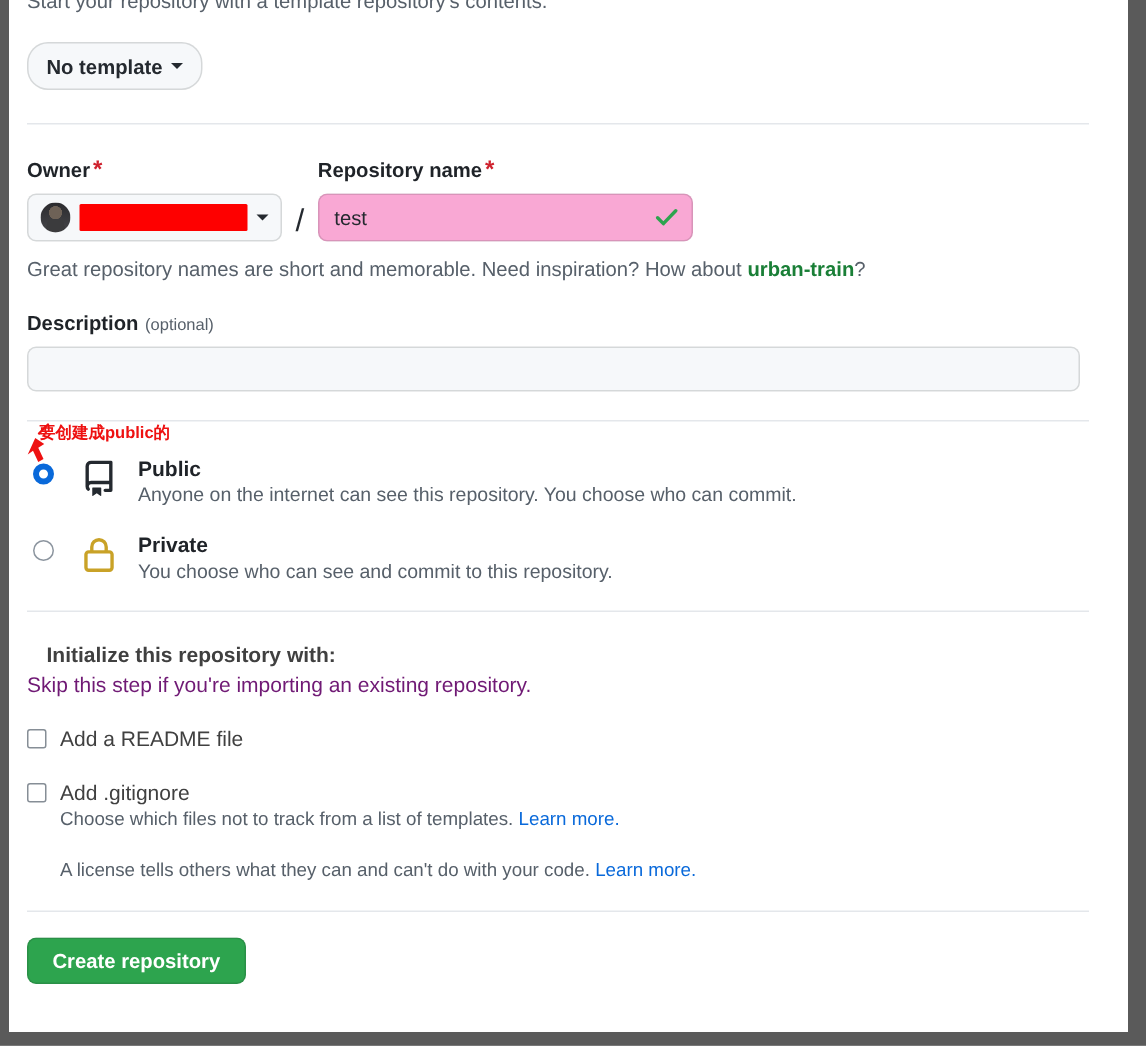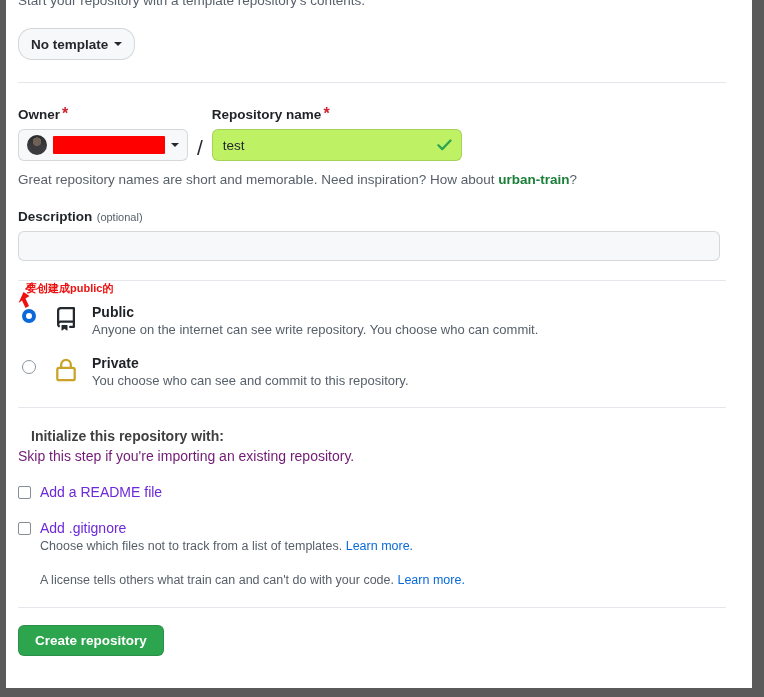--- a/index.html
+++ b/index.html
@@ -111,21 +111,21 @@
   .redaction {
     flex: 1 1 auto;
     height: 18px;
     background: #fe0000;
     border-radius: 1px;
   }
 
   .name-input {
     position: relative;
     height: 32px;
-    background: #bef264;
+    background: #f9a8d4;
     border: 1px solid rgba(27,31,36,0.15);
     border-radius: 6px;
     display: flex;
     align-items: center;
     padding: 0 28px 0 10px;
     font-size: 13.5px;
     color: #24292f;
     cursor: text;
   }
   .check-ok {
@@ -181,21 +181,21 @@
   .cb-row { display: flex; align-items: center; }
   .checkbox {
     width: 13px; height: 13px;
     border: 1px solid #868e96;
     border-radius: 2px;
     background: #fff;
     margin-right: 9px;
     flex: 0 0 auto;
     cursor: pointer;
   }
-  .cb-label { font-size: 14px; color: #6d28d9; cursor: pointer; }
+  .cb-label { font-size: 14px; color: #404040; cursor: pointer; }
   .cb-sub {
     font-size: 12.5px;
     color: #57606a;
     margin: 3px 0 0 22px;
   }
   .cb-sub a { color: #0969da; text-decoration: none; }
 
   
   .submit-sep { margin-top: 20px; }
   .btn-create {
@@ -296,21 +296,21 @@
       
       <div class="vis-block">
 
         <div class="vis-opt">
           <span class="radio on"></span>
           <svg class="vis-icon" viewBox="0 0 16 16" fill="#24292f">
             <path d="M2 2.5A2.5 2.5 0 0 1 4.5 0h8.75a.75.75 0 0 1 .75.75v12.5a.75.75 0 0 1-.75.75h-2.5a.75.75 0 0 1 0-1.5h1.75v-2h-8a1 1 0 0 0-.714 1.7.75.75 0 1 1-1.072 1.05A2.495 2.495 0 0 1 2 11.5Zm10.5-1h-8a1 1 0 0 0-1 1v6.708A2.486 2.486 0 0 1 4.5 9h8ZM5 12.25a.25.25 0 0 1 .25-.25h3.5a.25.25 0 0 1 .25.25v3.25a.25.25 0 0 1-.4.2l-1.45-1.087a.25.25 0 0 0-.3 0L5.4 15.7a.25.25 0 0 1-.4-.2Z"></path>
           </svg>
           <div class="vis-txt">
             <div class="vis-title">Public</div>
-            <div class="vis-sub">Anyone on the internet can see write repository. You choose who can commit.</div>
+            <div class="vis-sub">Anyone on the internet can see this repository. You choose who can commit.</div>
           </div>
         </div>
 
         <div class="vis-opt" style="margin-top:12px">
           <span class="radio"></span>
           <svg class="vis-icon" viewBox="0 0 16 16" fill="none" stroke="#c9a227" stroke-width="1.5">
             <rect x="2.2" y="6.6" width="11.6" height="8.2" rx="1.2"></rect>
             <path d="M4.8 6.6V4.4a3.2 3.2 0 0 1 6.4 0v2.2"></path>
           </svg>
           <div class="vis-txt">
@@ -337,21 +337,21 @@
 
         <div class="cb-item">
           <div class="cb-row">
             <span class="checkbox"></span>
             <span class="cb-label">Add .gitignore</span>
           </div>
           <div class="cb-sub"><span>Choose which files not to track from a list of templates. </span><a href="#">Learn more.</a></div>
         </div>
 
         <div class="cb-item">
-          <div class="cb-sub"><span>A license tells others what train can and can't do with your code. </span><a href="#">Learn more.</a></div>
+          <div class="cb-sub"><span>A license tells others what they can and can't do with your code. </span><a href="#">Learn more.</a></div>
         </div>
       </div>
 
       <div class="submit-sep">
         <hr class="sep">
       </div>
 
       <div class="btn-create">Create repository</div>
 
     </div>

